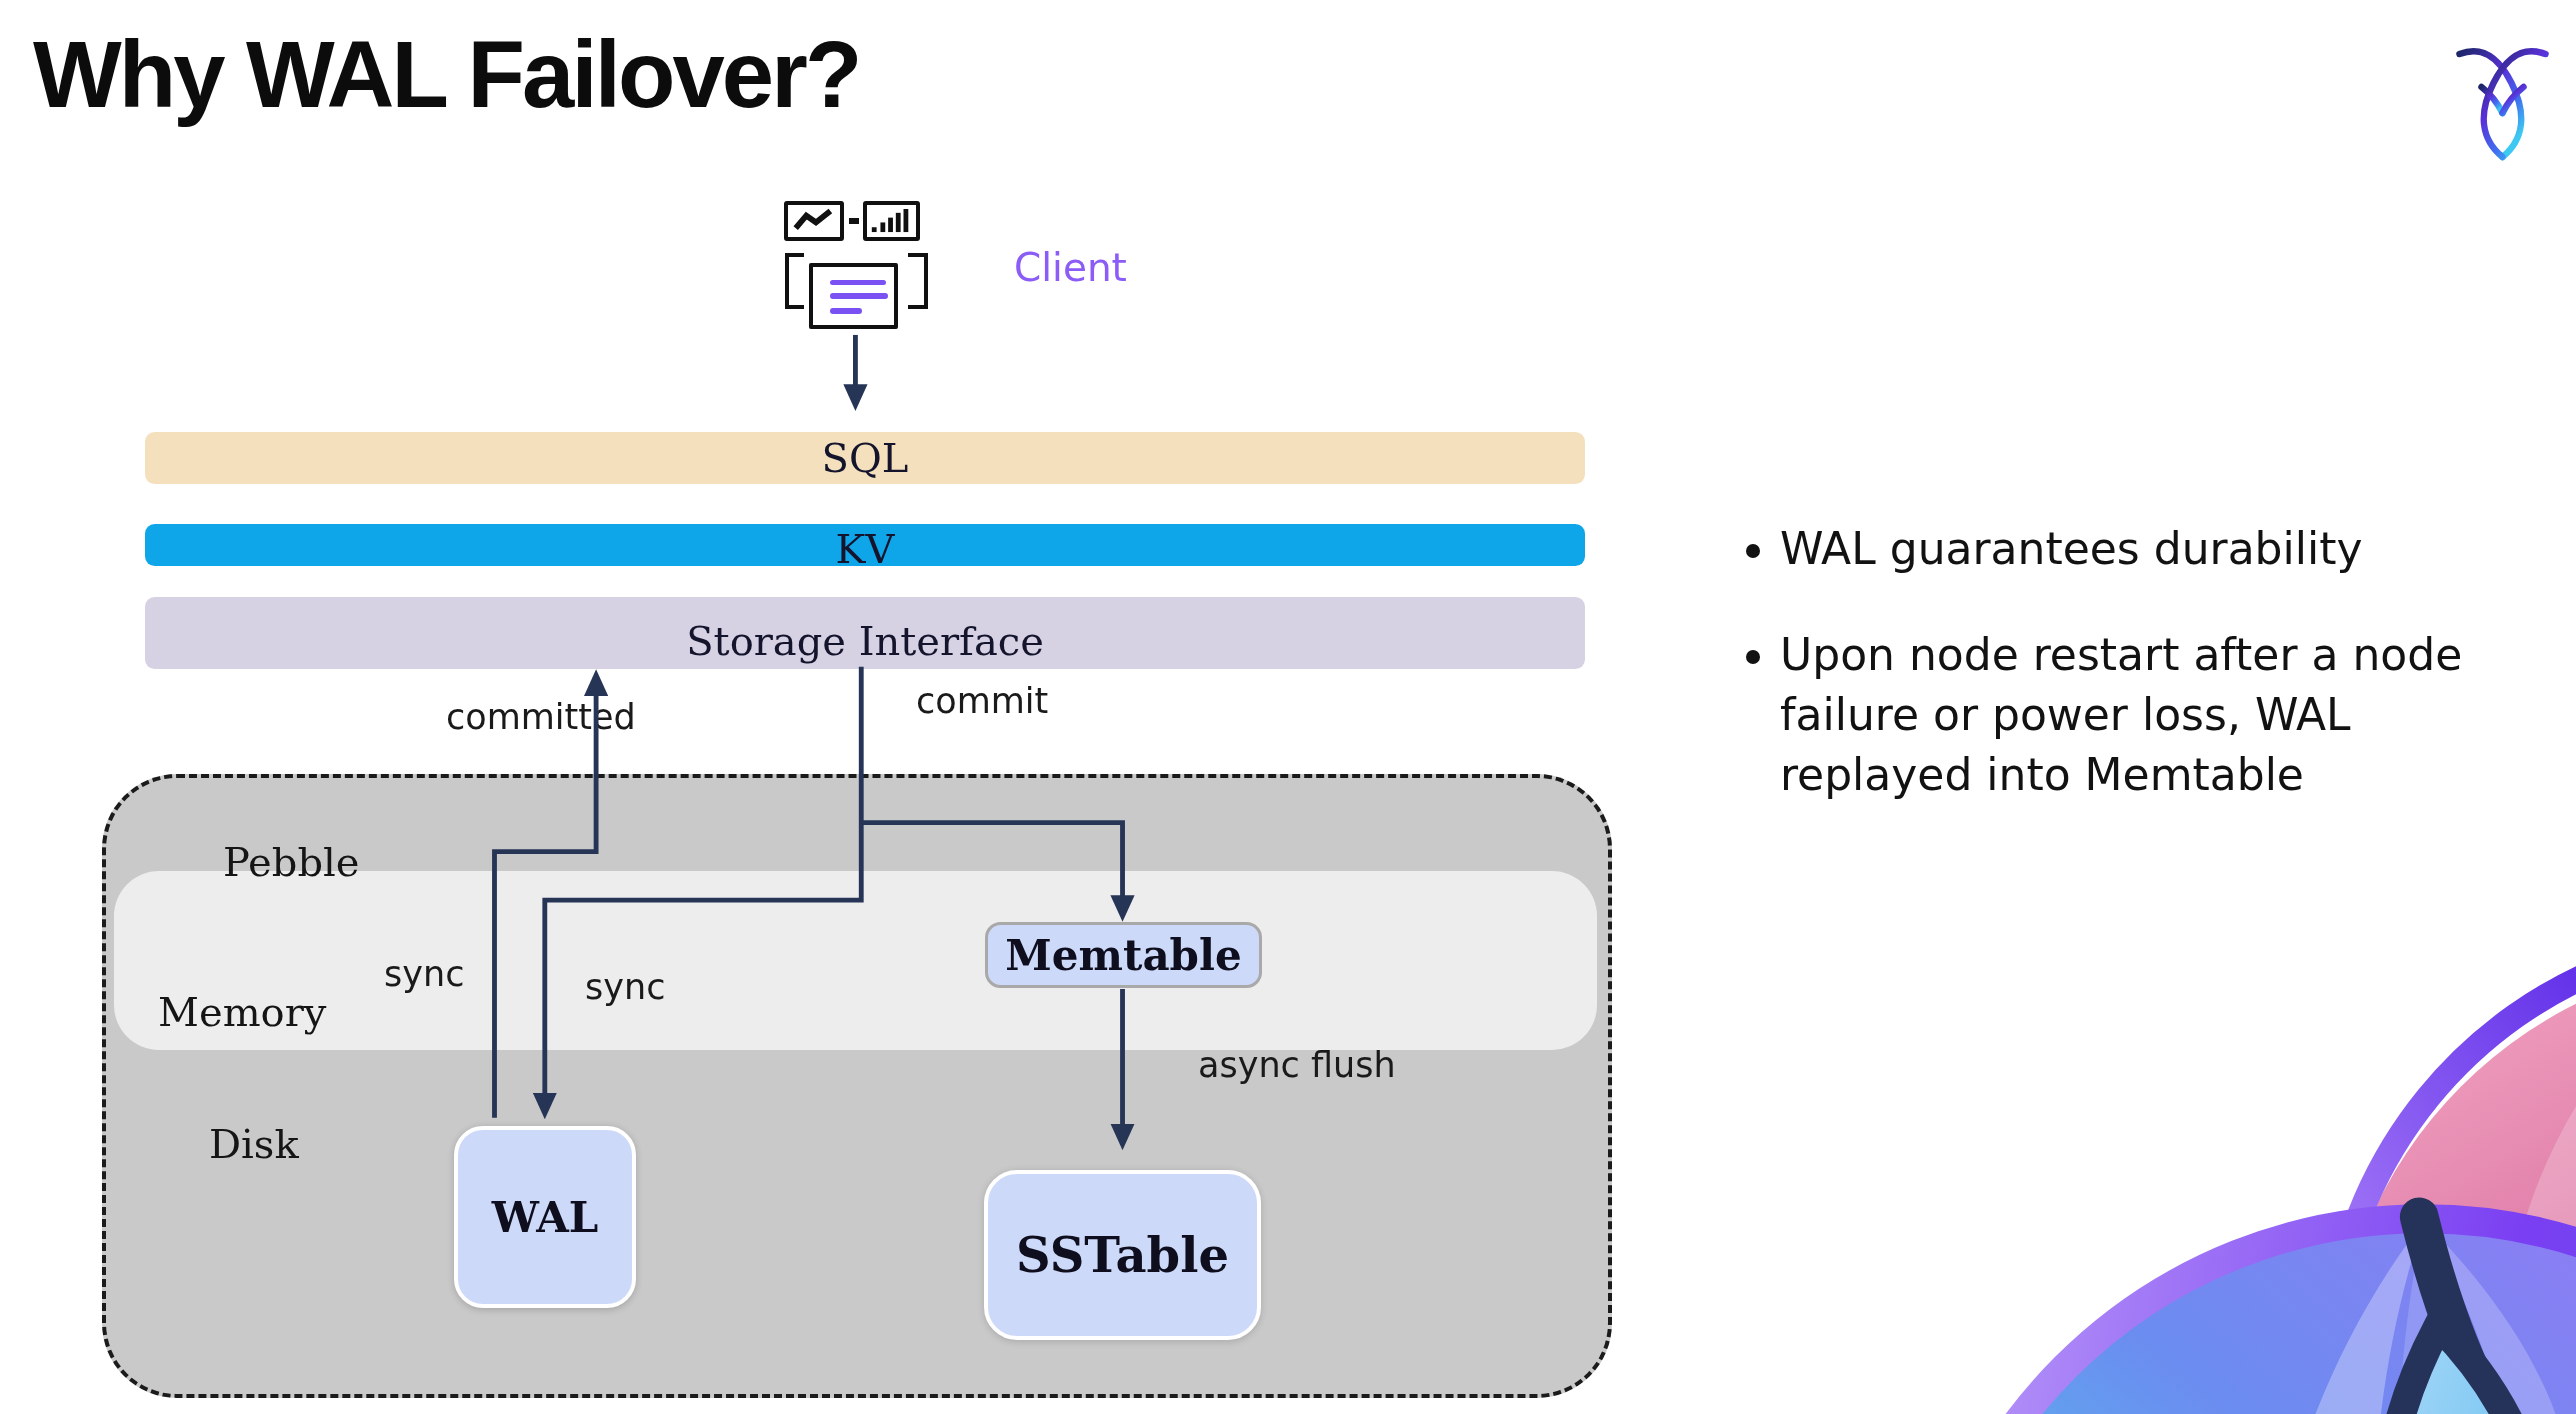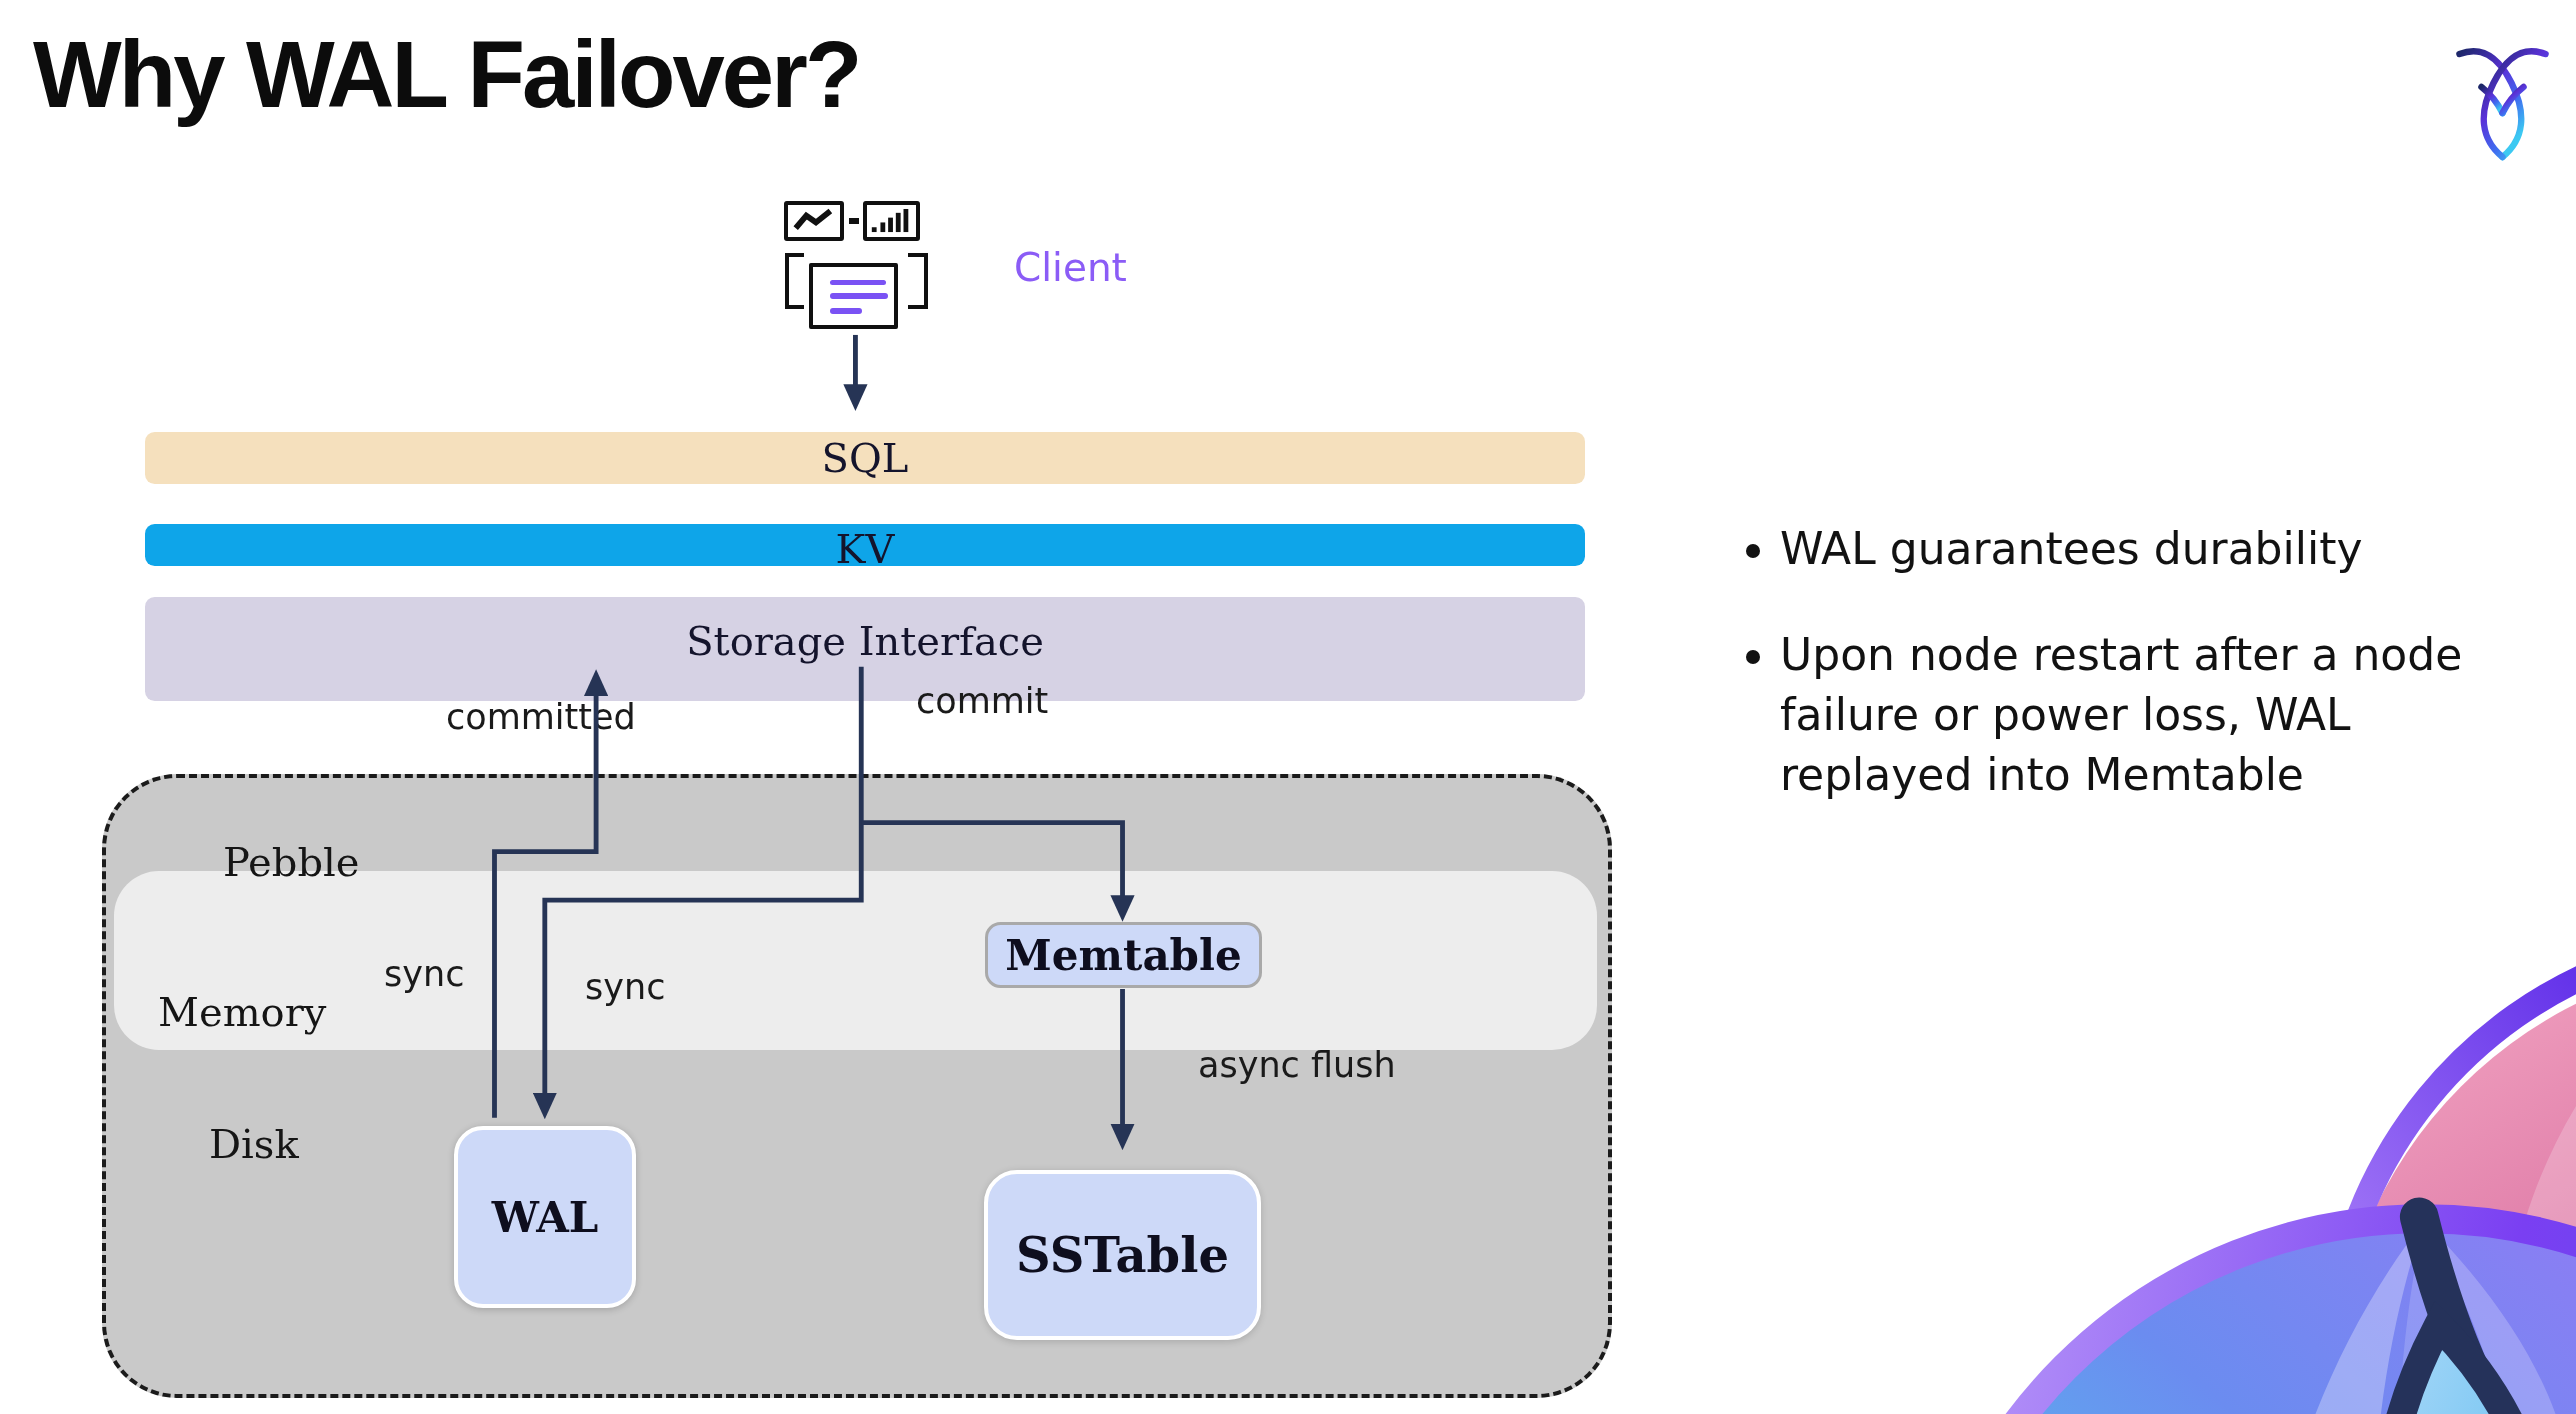--- a/index.html
+++ b/index.html
@@ -26,21 +26,21 @@
   .doc-line1{top:12.6px;width:56px;}
   .doc-line2{top:26px;width:58px;}
   .doc-line3{top:41px;width:32px;}
   .client-label{left:1014px;top:225px;font-size:39px;color:#8b5cf6;margin-top:20px;}
 
   
   .bar{left:145px;width:1440px;border-radius:9.7px;text-align:center;
        font-family:"DejaVu Serif",serif;font-size:40px;color:#14142c;margin-top:20px;}
   .bar-sql{top:412px;height:52px;line-height:52px;background:#f5e0bd;}
   .bar-kv{top:504px;height:42px;line-height:50px;background:#0ea5e9;}
-  .bar-storage{top:577px;height:104px;line-height:88px;background:#d6d2e4;}
+  .bar-storage{top:577px;height:72px;line-height:88px;background:#d6d2e4;}
 
   
   .pebble{left:102px;top:774px;width:1510px;height:624px;background:#c9c9c9;
           border:4.8px dashed #1b1b1b;border-radius:75px;box-sizing:border-box;}
   .memory-band{left:114px;top:871px;width:1483px;height:179px;background:#ededed;border-radius:45px;}
   .serif-label{font-family:"DejaVu Serif",serif;font-size:40px;color:#151515;}
   .lbl-pebble{left:223px;top:795px;margin-top:44px;}
   .lbl-memory{left:158px;top:989px;}
   .lbl-disk{left:209px;top:1121px;}
   .sans-label{font-size:35px;color:#1a1a1a;}

